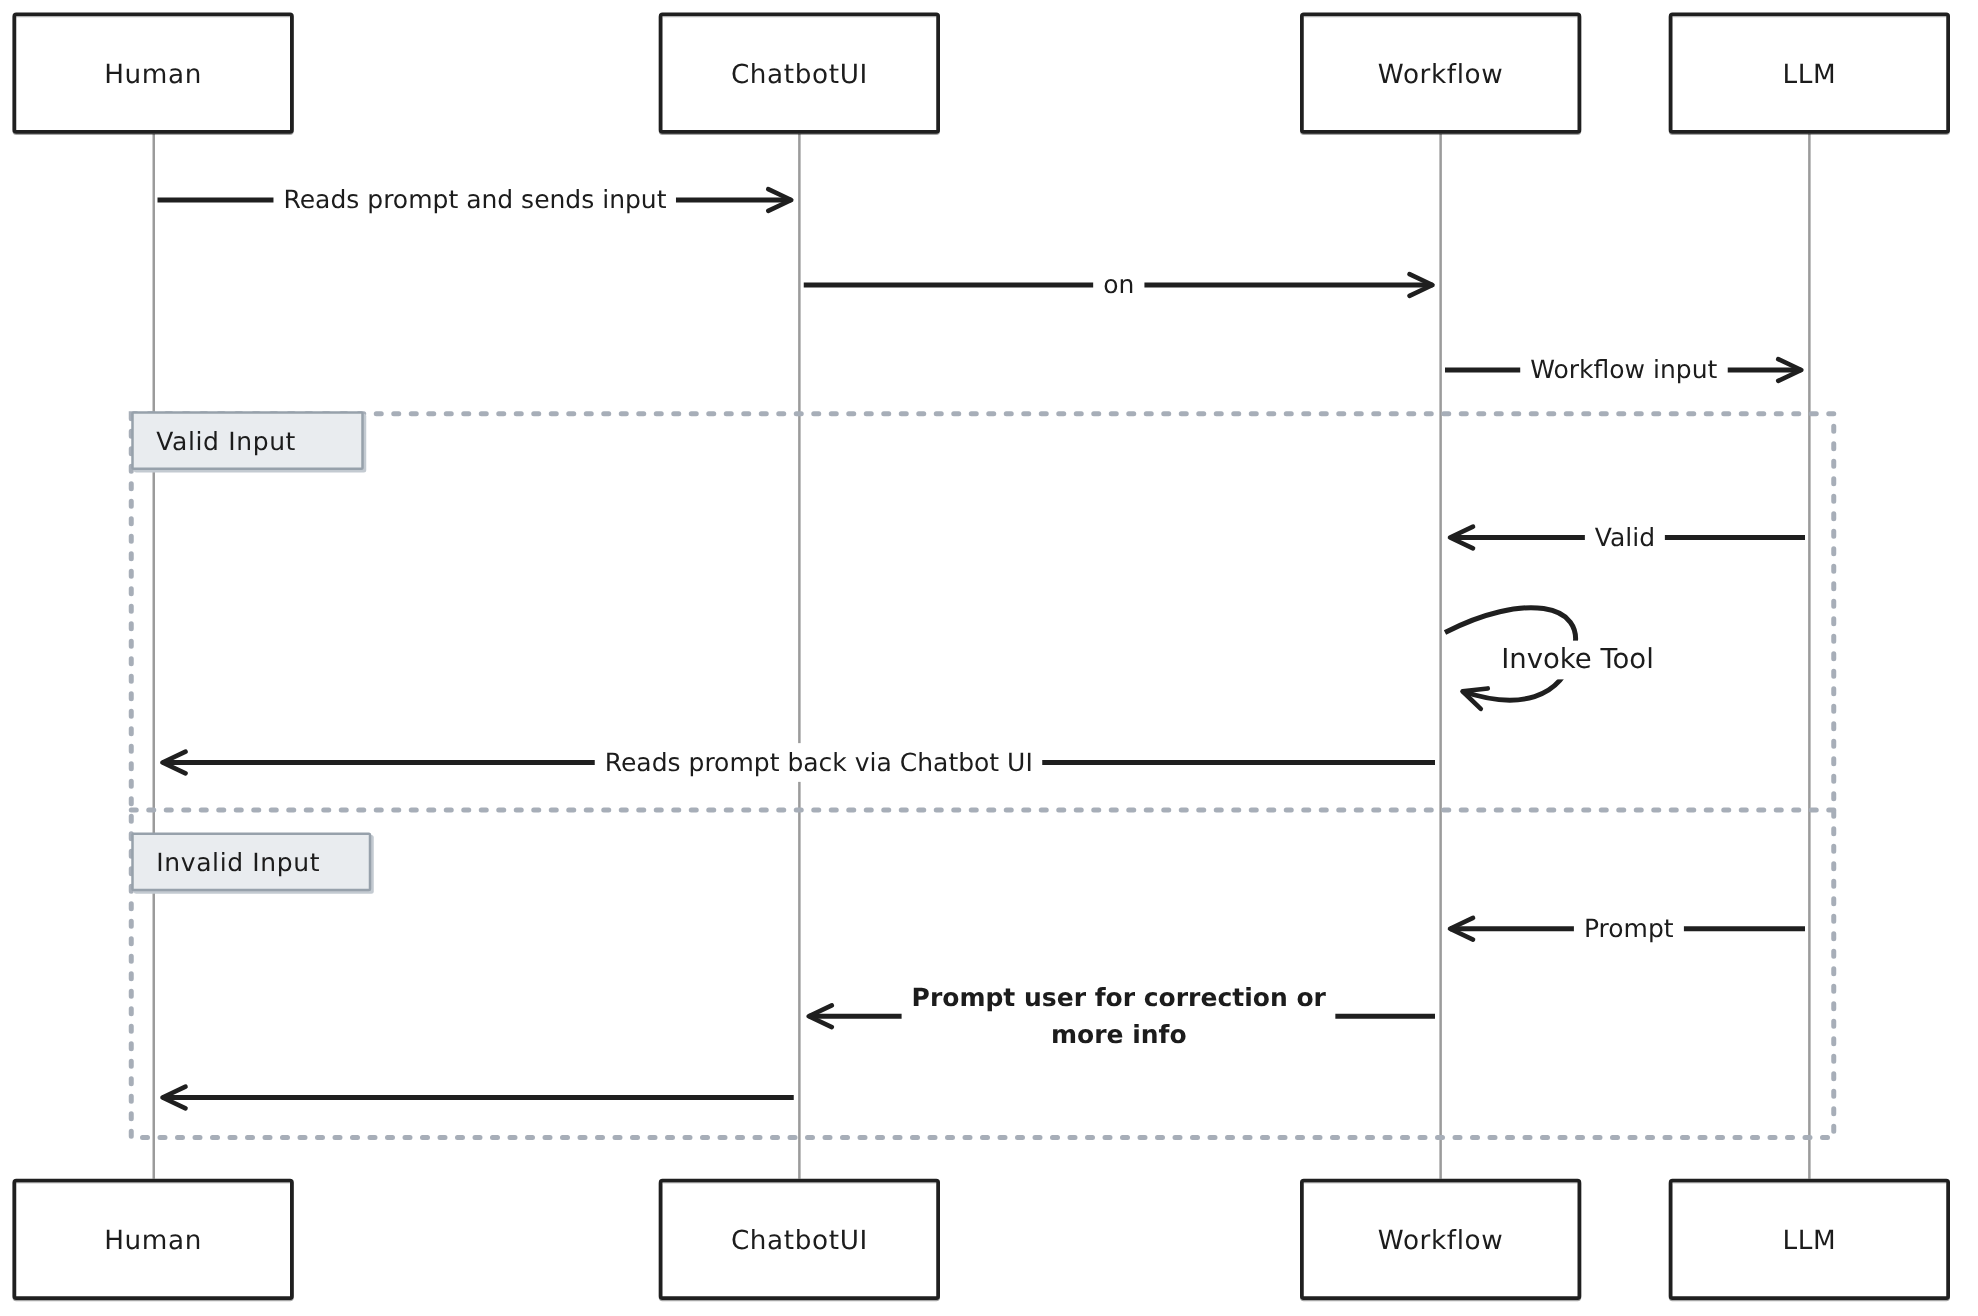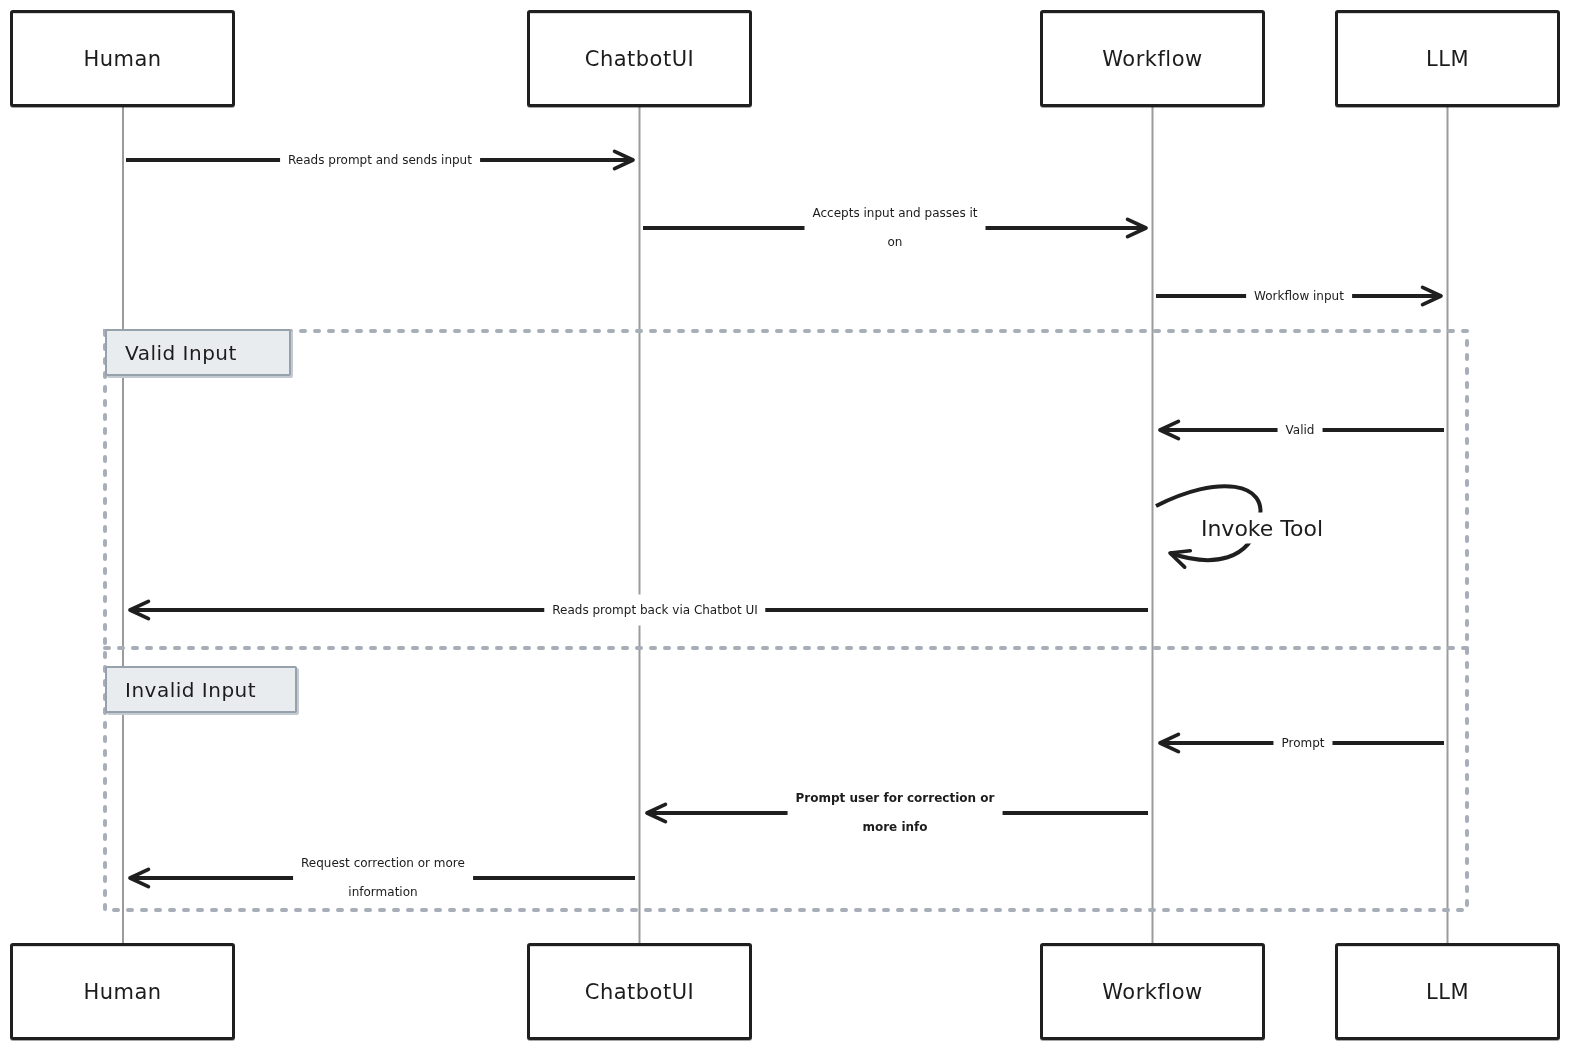--- a/index.html
+++ b/index.html
@@ -35,21 +35,21 @@
     font-size: 21px;
     letter-spacing: 0.5px;
     color: #1c1c1c;
     box-sizing: border-box;
   }
   .msg-label {
     position: absolute;
     transform: translate(-50%, -50%);
     background: #ffffff;
     padding: 1px 8px;
-    font-size: 12px;
+    font-size: 20px;
     line-height: 29px;
     text-align: center;
     white-space: nowrap;
     color: #1c1c1c;
   }
   .msg-label .line { display: block; }
   .section-label {
     position: absolute;
     background: #e9ecef;
     border: 2px solid #97a1ab;
@@ -119,21 +119,20 @@
       <span>Workflow</span>
     </div>
   <div class="actor" style="left:1335px; top:943px;">
       <span>LLM</span>
     </div>
 
   <div class="msg-label" style="left:380px;  top:160px;">
     <span class="line">Reads prompt and sends input</span>
   </div>
   <div class="msg-label" style="left:895px;  top:228px;">
-    <span class="line">Accepts input and passes it</span>
     <span class="line">on</span>
   </div>
   <div class="msg-label" style="left:1299px; top:296px;">
     <span class="line">Workflow input</span>
   </div>
   <div class="msg-label" style="left:1300px; top:430px;">
     <span class="line">Valid</span>
   </div>
   <div class="msg-label" style="left:1262px; top:528px; font-size:22px;">
     <span class="line">Invoke Tool</span>
@@ -141,24 +140,20 @@
   <div class="msg-label" style="left:655px;  top:610px;">
     <span class="line">Reads prompt back via Chatbot UI</span>
   </div>
   <div class="msg-label" style="left:1303px; top:743px;">
     <span class="line">Prompt</span>
   </div>
   <div class="msg-label" style="left:895px;  top:813px;font-weight:bold;">
     <span class="line">Prompt user for correction or</span>
     <span class="line">more info</span>
   </div>
-  <div class="msg-label" style="left:383px;  top:878px;">
-    <span class="line">Request correction or more</span>
-    <span class="line">information</span>
-  </div>
 
   <div class="section-label" style="left:105px; top:329px; min-width:186px;">
     <span>Valid Input</span>
   </div>
   <div class="section-label" style="left:105px; top:666px; min-width:192px;">
     <span>Invalid Input</span>
   </div>
 
 </div>
 

